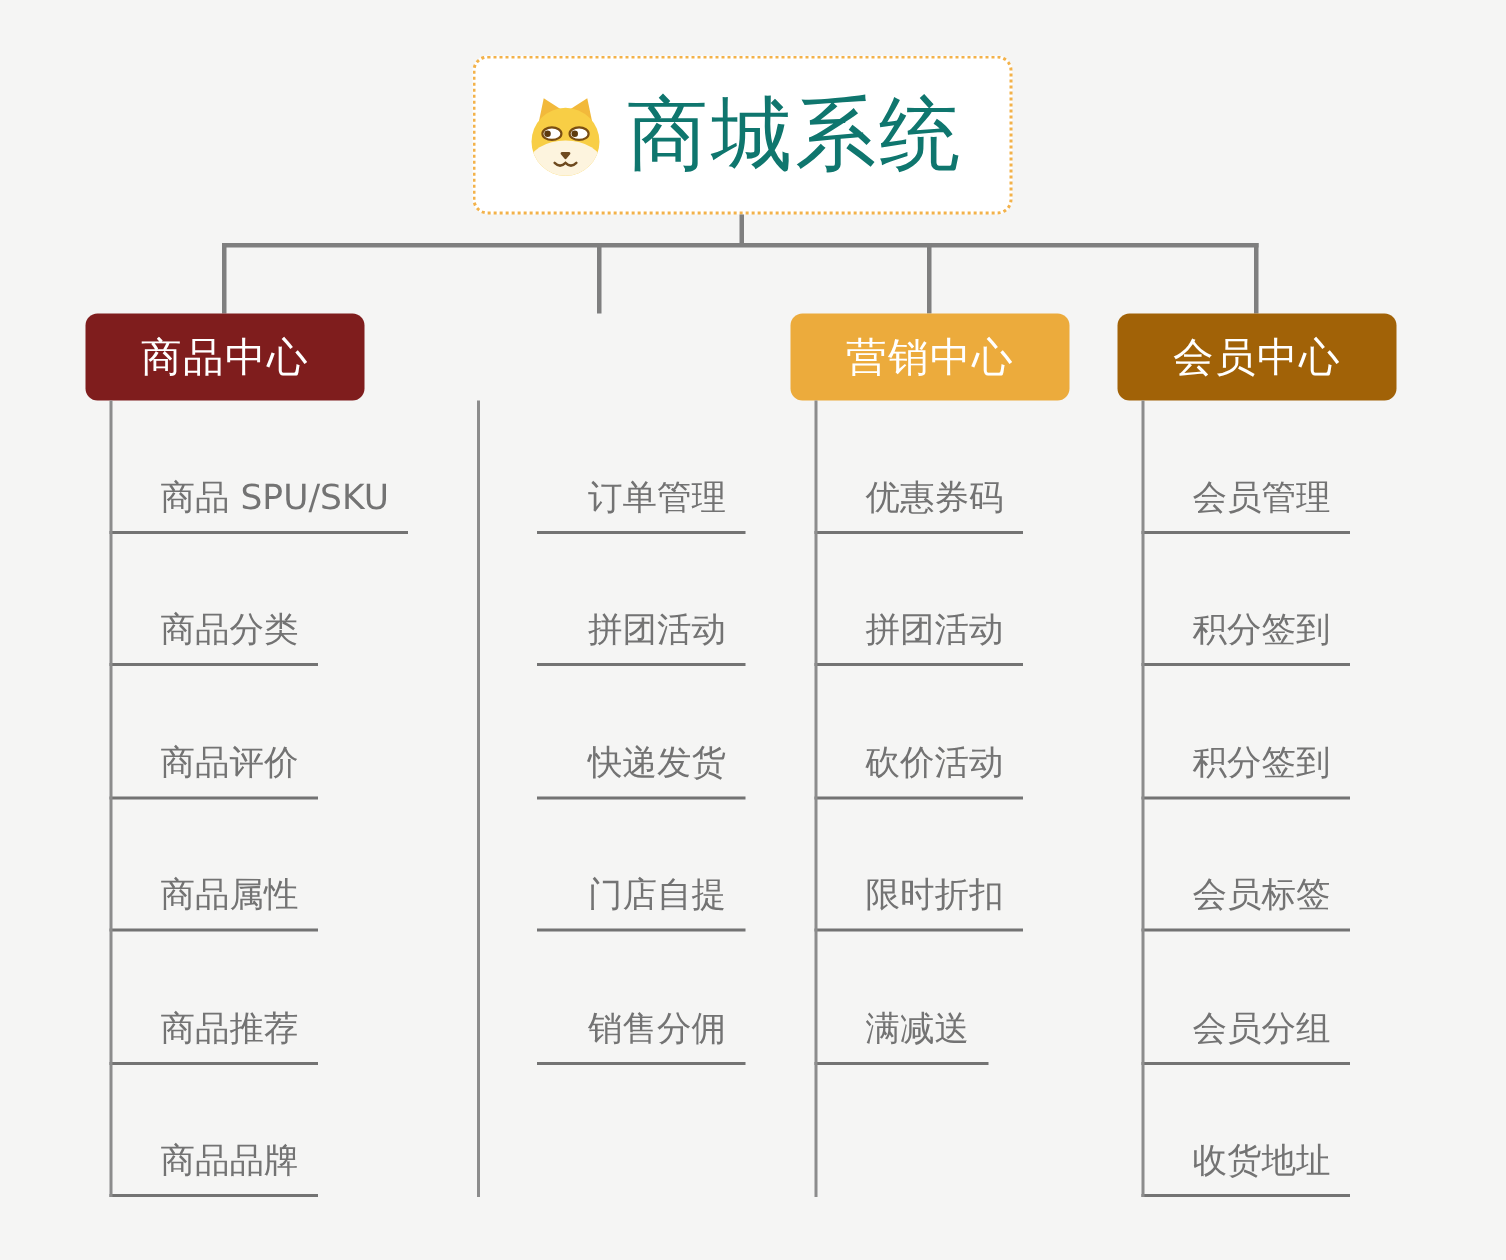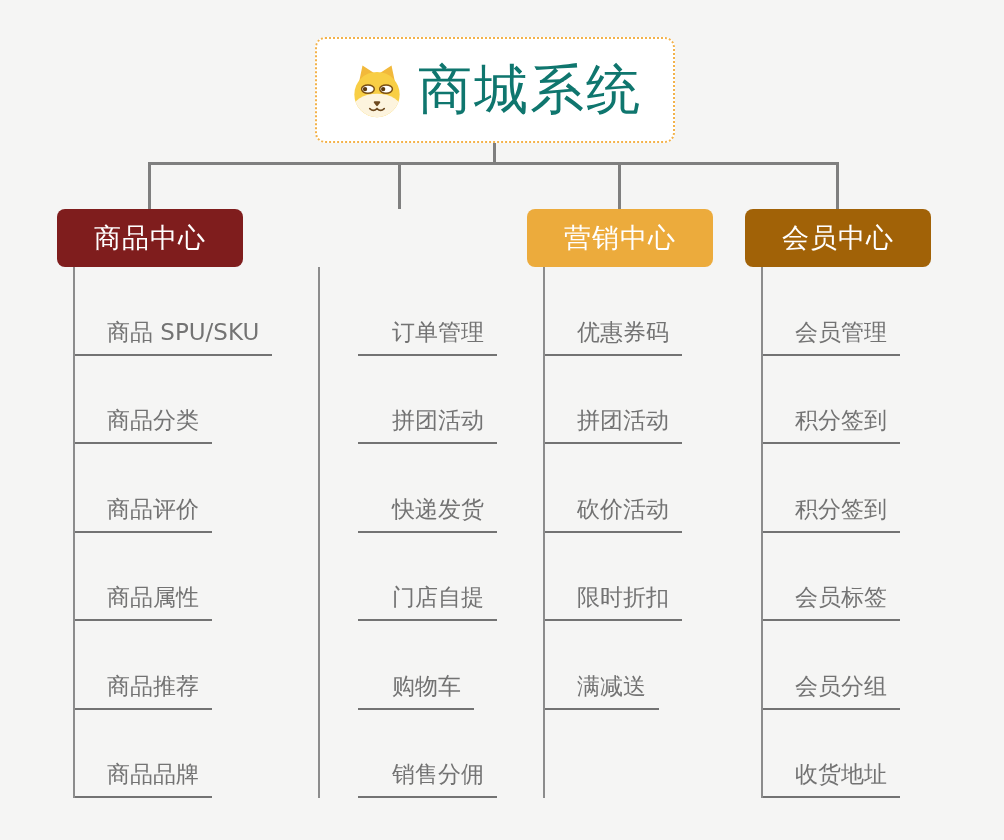--- a/index.html
+++ b/index.html
@@ -129,23 +129,20 @@
       <div class="item">
         <span class="item-label">拼团活动</span>
       </div>
       <div class="item">
         <span class="item-label">快递发货</span>
       </div>
       <div class="item">
         <span class="item-label">门店自提</span>
       </div>
       <div class="item">
-        <span class="item-label">购物车</span>
-      </div>
-      <div class="item">
         <span class="item-label">销售分佣</span>
       </div>
     </div>
   <div class="column column-2">
       <div class="item">
         <span class="item-label">优惠券码</span>
       </div>
       <div class="item">
         <span class="item-label">拼团活动</span>
       </div>

